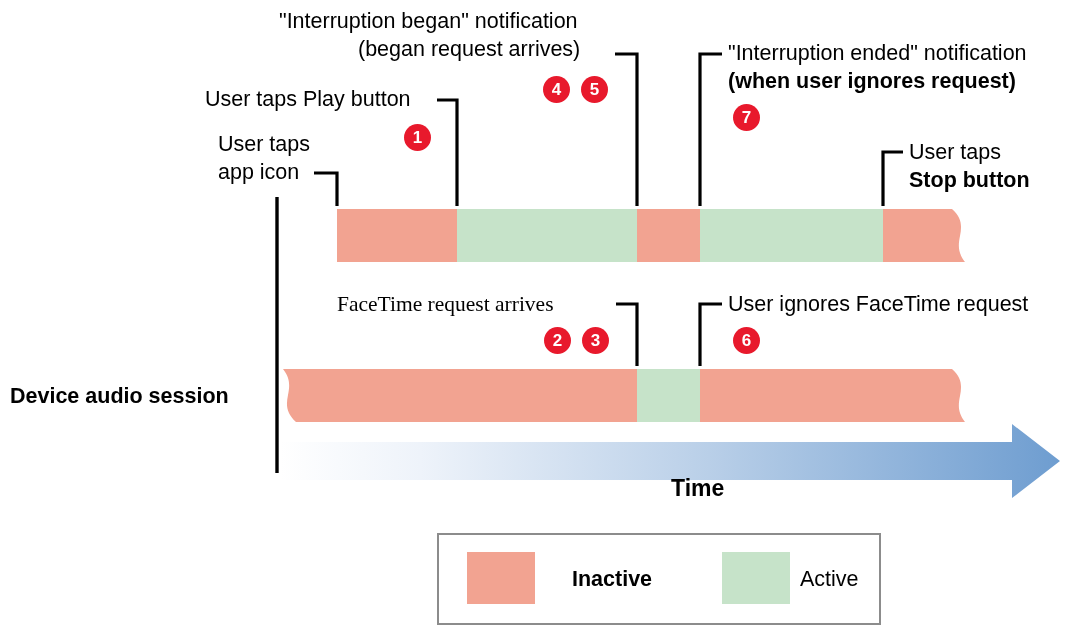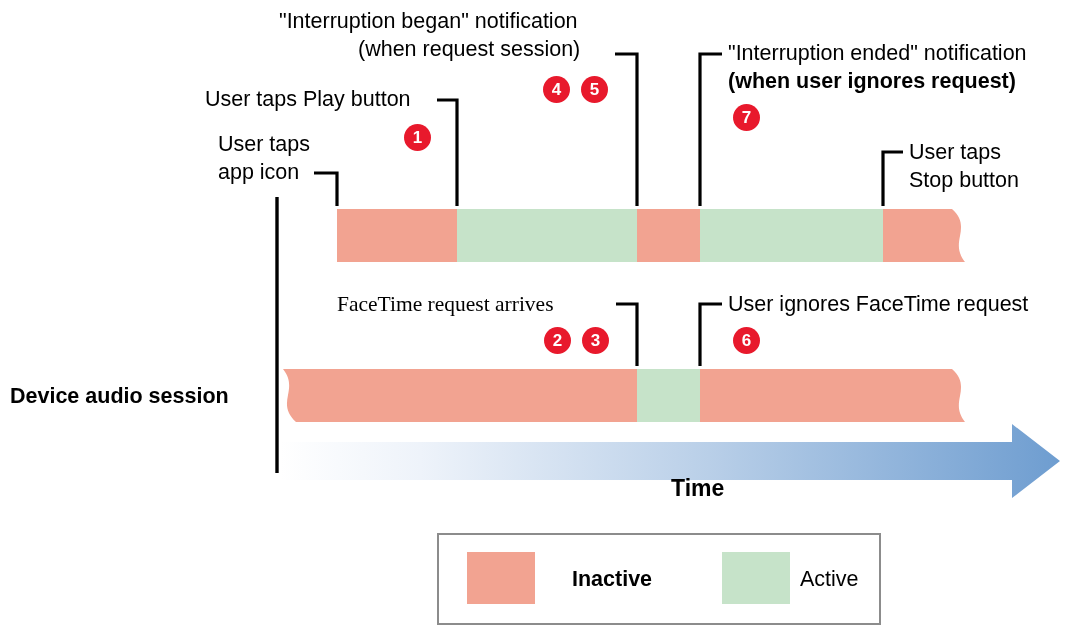--- a/index.html
+++ b/index.html
@@ -138,32 +138,32 @@
       <rect x="637" y="365" width="63" height="62" fill="#c6e3c9"></rect>
       <rect x="700" y="365" width="268" height="62" fill="#f2a391"></rect>
     </g>
 
     <g>
       <path d="M280,442 H1012 V424 L1060,461 L1012,498 V480 H280 Z" fill="url(#timeGrad)"></path>
     </g>
   </svg>
 
   <div class="txt" style="left:279px; top:8px;">"Interruption began" notification</div>
-  <div class="txt" style="left:358px; top:36px;">(when request session)</div>
+  <div class="txt" style="left:358px; top:36px;">(began request arrives)</div>
 
   <div class="txt" style="left:205px; top:86px;">User taps Play button</div>
 
   <div class="txt" style="left:218px; top:131px;">User taps</div>
   <div class="txt" style="left:218px; top:159px;">app icon</div>
 
   <div class="txt" style="left:728px; top:40px;">"Interruption ended" notification</div>
   <div class="txt" style="left:728px; top:68px;font-weight:bold;">(when user ignores request)</div>
 
   <div class="txt" style="left:909px; top:139px;">User taps</div>
-  <div class="txt" style="left:909px; top:167px;">Stop button</div>
+  <div class="txt" style="left:909px; top:167px;font-weight:bold;">Stop button</div>
 
   <div class="txt" style="left:337px; top:291px;font-family:Liberation Serif, serif;">FaceTime request arrives</div>
 
   <div class="txt" style="left:728px; top:291px;">User ignores FaceTime request</div>
 
   <div class="badge" style="left:404px; top:124px;">1</div>
   <div class="badge" style="left:543px; top:76px;">4</div>
   <div class="badge" style="left:581px; top:76px;">5</div>
   <div class="badge" style="left:733px; top:104px;">7</div>
   <div class="badge" style="left:544px; top:327px;">2</div>

